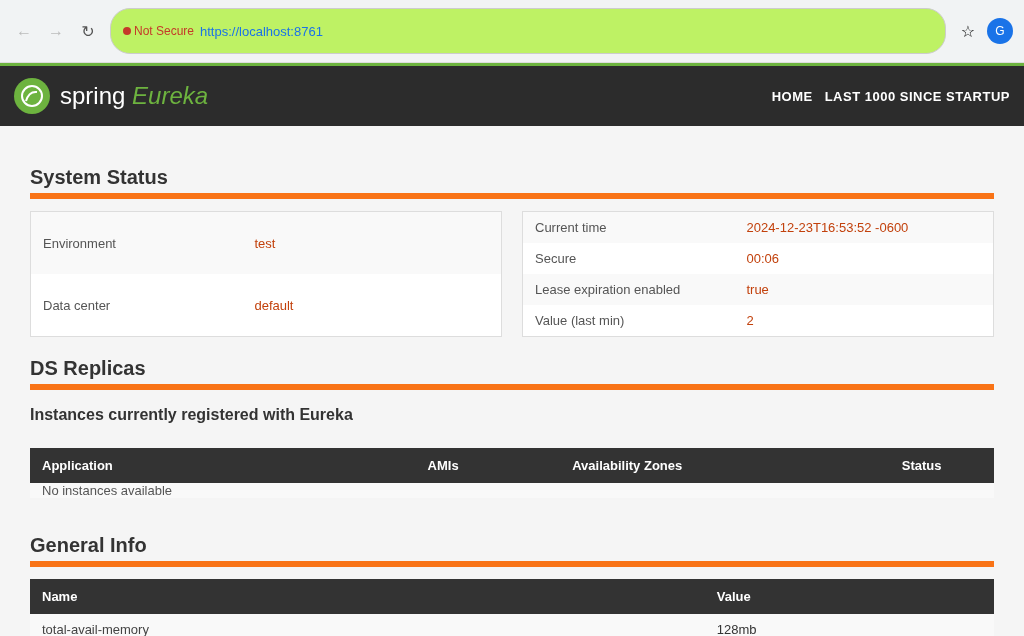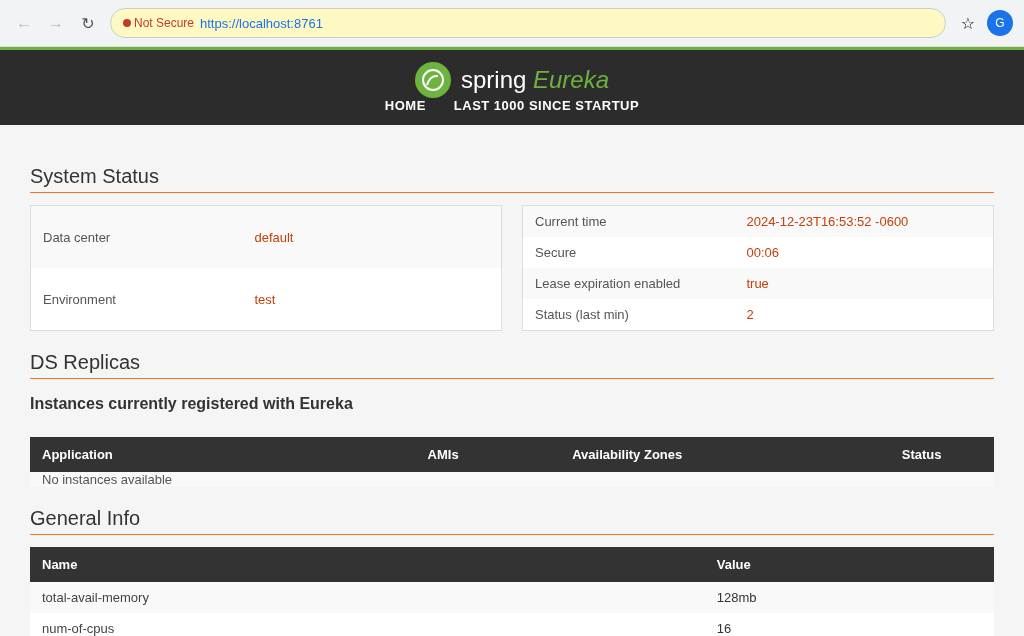--- a/index.html
+++ b/index.html
@@ -43,26 +43,26 @@
       justify-content: center;
       color: #555;
       font-size: 16px;
     }
     .nav-btn.disabled { color: #bbb; cursor: default; }
 
     .address-bar {
       flex: 1;
       display: flex;
       align-items: center;
-      background: #fef9c3;
+      background: #bef264;
       border: 1px solid #ccc;
       border-radius: 20px;
       padding: 4px 12px;
       gap: 6px;
-      height: 30px;
+      height: 46px;
     }
 
     .not-secure {
       display: flex;
       align-items: center;
       gap: 3px;
       color: #c53929;
       font-size: 12px;
       white-space: nowrap;
     }
@@ -110,23 +110,22 @@
       font-size: 12px;
     }
 
     
     .navbar {
       background: #2c2c2c;
       color: white;
       display: flex;
       align-items: center;
       justify-content: space-between;
-      padding: 12px 23px;
+      padding: 12px 14px;
       border-top: 3px solid #6db33f;
-      flex-direction: column;
     }
 
     .navbar-brand {
       display: flex;
       align-items: center;
       gap: 10px;
     }
 
     .spring-logo {
       width: 36px;
@@ -148,21 +147,21 @@
       color: white;
     }
 
     .brand-text .eureka {
       color: #6db33f;
       font-style: italic;
     }
 
     .navbar-nav {
       display: flex;
-      gap: 28px;
+      gap: 12px;
       align-items: center;
       justify-content: flex-end;
     }
 
     .nav-link {
       color: white;
       text-decoration: none;
       font-size: 13px;
       font-weight: bold;
       letter-spacing: 0.5px;
@@ -170,25 +169,25 @@
 
     
     .main-content {
       padding: 20px 30px;
       background: #f5f5f5;
     }
 
     
     .section-title {
       font-size: 20px;
-      font-weight: normal;
+      font-weight: bold;
       color: #333;
       margin: 20px 0 12px 0;
       padding-bottom: 4px;
-      border-bottom: 1px solid #f97316;
+      border-bottom: 6px solid #f97316;
     }
 
     
     .status-grid {
       display: flex;
       gap: 20px;
       margin-bottom: 10px;
     }
 
     .status-table {
@@ -219,21 +218,21 @@
 
     .status-table td:last-child {
       color: #c2410c;
     }
 
     
     .instances-table {
       width: 100%;
       border-collapse: collapse;
       background: #0369a1;
-      margin-bottom: 20px;
+      margin-bottom: 36px;
     }
 
     .instances-table thead tr {
       background: #333;
       color: white;
     }
 
     .instances-table thead td {
       padding: 10px 12px;
       font-size: 13px;
@@ -334,46 +333,46 @@
 
 <div class="main-content">
 
   <h2 class="section-title">System Status</h2>
 
   <div class="status-grid">
 
     <table class="status-table">
       <tbody>
         <tr>
+          <td>Environment</td>
+          <td>test</td>
+        </tr>
+        <tr>
           <td>Data center</td>
           <td>default</td>
         </tr>
-        <tr>
-          <td>Environment</td>
-          <td>test</td>
-        </tr>
       </tbody>
     </table>
 
     <table class="status-table">
       <tbody>
         <tr>
           <td>Current time</td>
           <td>2024-12-23T16:53:52 -0600</td>
         </tr>
         <tr>
           <td>Secure</td>
           <td>00:06</td>
         </tr>
         <tr>
           <td>Lease expiration enabled</td>
           <td>true</td>
         </tr>
         <tr>
-          <td>Status (last min)</td>
+          <td>Value (last min)</td>
           <td>2</td>
         </tr>
       </tbody>
     </table>
   </div>
 
   <h2 class="section-title">DS Replicas</h2>
 
   <h3 style="font-size:16px; font-weight:bold; margin: 16px 0 24px 0; color:#333;">Instances currently registered with Eureka</h3>
 

